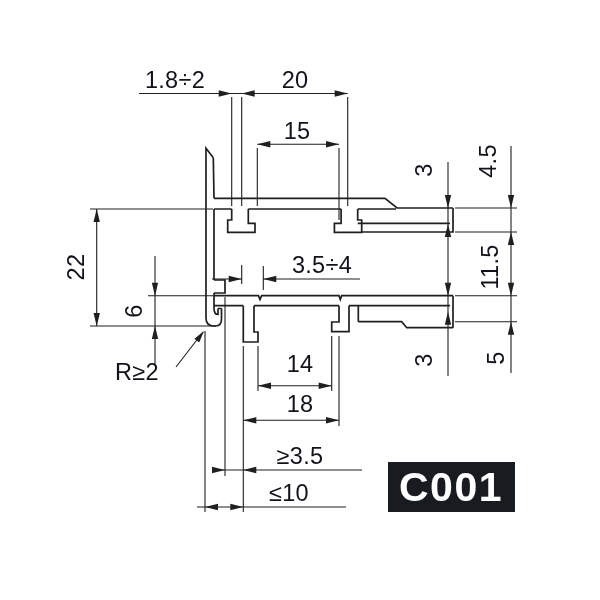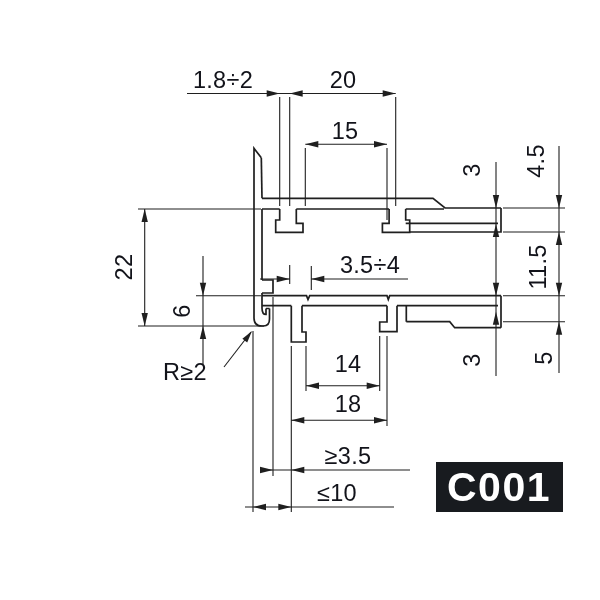--- a/index.html
+++ b/index.html
@@ -1,19 +1,19 @@
 <!DOCTYPE html>
 <html style="--line: #1f1f1f; --text: #12131a; --code-bg: #181b1f; --code-fg: #ffffff; --bg: #ffffff;"><head>
 <meta charset="utf-8">
 <style>
   :root{
     --line:#1f1f1f; --text:#12131a; --code-bg:#181b1f; --code-fg:#ffffff; --bg:#ffffff;
   }
   html,body{margin:0;padding:0;background:var(--bg);}
-  .stage{width:523px;height:600px;background:var(--bg);position:relative;overflow:hidden;padding-left:48px;}
+  .stage{width:523px;height:600px;background:var(--bg);position:relative;overflow:hidden;}
   svg{display:block;font-family:"Liberation Sans","DejaVu Sans",sans-serif;}
   .profile path{fill:none;stroke:var(--line);stroke-width:1.7;}
   .dims path{fill:none;stroke:var(--line);stroke-width:1.1;}
   .dims polygon{fill:var(--line);stroke:none;}
   .dims text{fill:var(--text);font-size:23.5px;letter-spacing:.3px;}
   .code-badge rect{fill:var(--code-bg);}
   .code-badge text{fill:var(--code-fg);font-size:41px;font-weight:bold;letter-spacing:1.5px;}
 </style>
 </head>
 <body>

